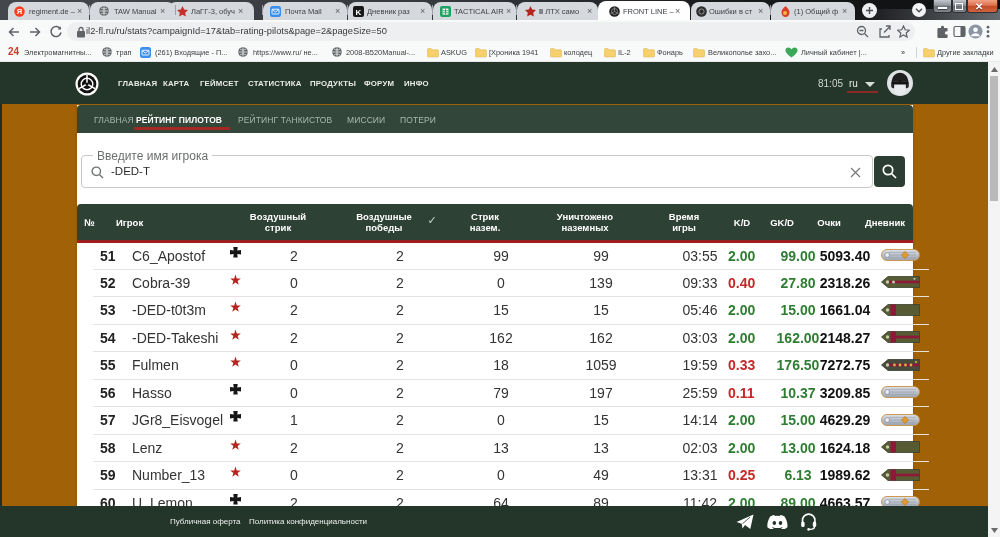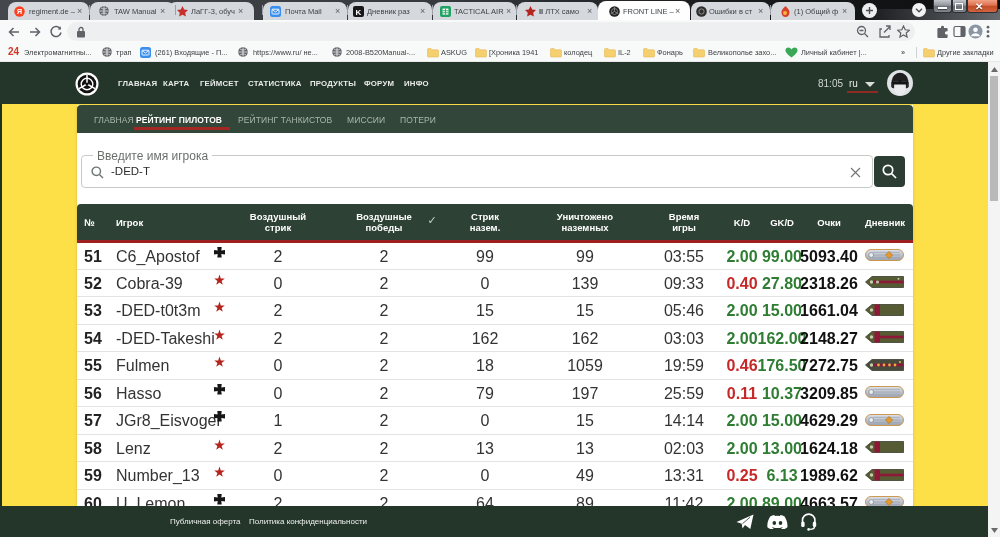--- a/index.html
+++ b/index.html
@@ -21,50 +21,50 @@
 
 #toolbar{position:absolute;left:0;top:20px;width:1000px;height:23px;background:#f8f9f9}
 #omni{position:absolute;left:67px;top:2px;width:848px;height:19px;border-radius:9.5px;background:#edeff1}
 #urltext{position:absolute;left:86px;top:6px;font-size:9.3px;color:#37393c;letter-spacing:0}
 
 #bookmarks{position:absolute;left:0;top:43px;width:1000px;height:19px;background:#f8f9f9;border-bottom:1px solid #e8e8e8}
 .bk{position:absolute;top:4.50px;font-size:7.4px;color:#3c4043;white-space:nowrap}
 .bkg{top:4px;width:10px;height:10px}
 .bkf{top:4px;width:12px;height:11px}
 
-#page{position:absolute;left:0;top:62px;width:988px;height:475px;background:#fde047}
+#page{position:absolute;left:0;top:62px;width:988px;height:475px;background:#a16207}
 #leftedge{position:absolute;left:0;top:0;width:2px;height:475px;background:#1f2f26}
 #siteheader{position:absolute;left:0;top:0;width:988px;height:42px;background:#24352a}
 .hmenu{position:absolute;top:17px;font-size:7.8px;font-weight:bold;color:#e9ece9;letter-spacing:.2px}
 #card{position:absolute;left:77px;top:43px;width:836px;height:432px;background:#fff;box-shadow:0 1px 3px rgba(0,0,0,.15)}
 #subnav{position:absolute;left:0;top:0;width:836px;height:28px;background:#33463a;border-radius:4px 4px 0 0}
 .sn{position:absolute;top:10px;font-size:8.5px;color:#a9b8ae;letter-spacing:.1px}
 .sn.on{font-weight:bold}
 .sn.on{color:#fff}
 #snline{position:absolute;left:57px;top:22px;width:96px;height:3px;background:#a32723}
 #vsbtn{position:absolute;left:705px;top:4px;width:122px;height:21px;border:1px solid #9aa89e;border-radius:4px;color:#e8ece9;font-size:10px;text-align:center;line-height:19px}
 
 #searchbox{position:absolute;left:4px;top:50px;width:792px;height:33px;border:1px solid #c6cbc8;border-radius:4px}
 #searchlbl{position:absolute;left:16px;top:44px;background:#fff;padding:0 4px;font-size:12px;color:#6b6f6c}
 #searchtxt{position:absolute;left:34px;top:60px;font-size:11.5px;color:#2a2a2a}
 #sbtn{position:absolute;left:797px;top:51px;width:31px;height:31px;background:#2c3e33;border-radius:4px}
 
 #thead{position:absolute;left:0;top:99px;width:836px;height:39px;background:#2e4135;border-bottom:3px solid #9e1f1f;border-radius:4px 4px 0 0;color:#fff;font-size:9.5px;font-weight:bold}
 .th{position:absolute;text-align:center;line-height:11px}
-.row{position:absolute;left:0;width:836px;height:28px;border-bottom:1px solid #e3e3e3;font-size:16px;color:#333}
+.row{position:absolute;left:16px;width:836px;height:28px;border-bottom:1px solid #e3e3e3;font-size:14px;color:#333}
 .row span{position:absolute;top:5.50px}
 .c-num{left:7px;font-weight:bold;color:#222}
 .c-name{left:39px}
 .c-ico{left:137px;width:14px;text-align:center;top:4.50px !important}
 .c-as{left:161px;width:80px;text-align:center}
 .c-av{left:267px;width:80px;text-align:center}
 .c-gs{left:368px;width:80px;text-align:center}
 .c-gd{left:468px;width:80px;text-align:center}
 .c-tm{left:567px;width:80px;text-align:center}
-.c-kd{left:635px;width:60px;text-align:center;font-weight:bold}
+.c-kd{left:635px;width:60px;text-align:left;font-weight:bold}
 .c-gkd{left:675px;width:60px;text-align:center;font-weight:bold}
 .c-pts{left:717px;width:70px;text-align:center;font-weight:bold;color:#111}
 .c-rank{left:788px;top:7px !important}
 .g{color:#2e7d32}.r{color:#c62828}
 
 #footer{position:absolute;left:0;top:444px;width:988px;height:32px;background:#24352a;z-index:5}
 #footer .fl{position:absolute;top:11px;font-size:8px;color:#eef1ee}
 
 #sbar{position:absolute;left:988px;top:62px;width:12px;height:475px;background:#f4f4f4}
 #sbar .thumb{position:absolute;left:2px;top:14px;width:8px;height:125px;background:#b9b9b9}
@@ -187,20 +187,21 @@
     </svg>
   <svg class="abs" style="left:49px;top:5px" width="14" height="14" fill="none" stroke="#5f6368" stroke-width="1.5">
       <path d="M11.5 4.2A5 5 0 1 0 12 7.5"></path>
       <path d="M11.8 1.2v3.2H8.6" fill="#5f6368" stroke="none"></path>
     </svg>
   <div id="omni"></div>
   <svg class="abs" style="left:76px;top:6px" width="10" height="12">
       <rect x="1" y="5" width="8" height="6.5" rx="1" fill="#5f6368"></rect>
       <path d="M3 5V3.5a2 2 0 0 1 4 0V5" stroke="#5f6368" stroke-width="1.3" fill="none"></path>
     </svg>
+  <div id="urltext">il2-fl.ru/ru/stats?campaignId=17&amp;tab=rating-pilots&amp;page=2&amp;pageSize=50</div>
   <svg class="abs" style="left:856px;top:5px" width="13" height="13" fill="none" stroke="#5f6368" stroke-width="1.3">
       <circle cx="5.5" cy="5.5" r="4"></circle>
       <path d="M8.5 8.5L12 12M3.5 5.5h4"></path>
     </svg>
   <svg class="abs" style="left:878px;top:5px" width="13" height="13" fill="none" stroke="#5f6368" stroke-width="1.3">
       <path d="M4 4H2v8h9v-2M6 7.5L12 1.5M8 1h4v4"></path>
     </svg>
   <svg class="abs" style="left:897px;top:5px" width="13" height="13" fill="none" stroke="#5f6368" stroke-width="1.2">
       <polygon points="6.5,1 8.2,4.8 12.3,5.2 9.2,8 10.1,12 6.5,9.9 2.9,12 3.8,8 .7,5.2 4.8,4.8"></polygon>
     </svg>
@@ -473,21 +474,21 @@
 <span class="c-ico">
             <svg width="11" height="12" style="display:block">
               <polygon points="5.5,0.6 6.8,4.4 10.8,4.5 7.6,6.9 8.8,10.7 5.5,8.4 2.2,10.7 3.4,6.9 0.2,4.5 4.2,4.4" fill="#b3251e"></polygon>
             </svg>
           </span>
 <span class="c-as">0</span>
           <span class="c-av">2</span>
 <span class="c-gs">18</span>
           <span class="c-gd">1059</span>
 <span class="c-tm">19:59</span>
-<span class="c-kd r">0.46</span>
+<span class="c-kd r">0.33</span>
           <span class="c-gkd g">176.50</span>
 <span class="c-pts">7272.75</span>
 <span class="c-rank">
             <svg width="39" height="12" style="display:block">
               <polygon points="7,.5 38.5,.5 38.5,11.5 7,11.5 .5,6" fill="#474b3e" stroke="#39402e" stroke-width=".8"></polygon>
               <circle cx="6.5" cy="6" r="1.7" fill="#c9cfae"></circle>
               <rect x="8" y="4.7" width="30.5" height="2.6" fill="#8e1838"></rect>
               <circle cx="13.5" cy="6" r="1.4" fill="#d9b23f"></circle>
               <circle cx="19" cy="6" r="1.4" fill="#d9b23f"></circle>
               <circle cx="24.5" cy="6" r="1.4" fill="#d9b23f"></circle>

